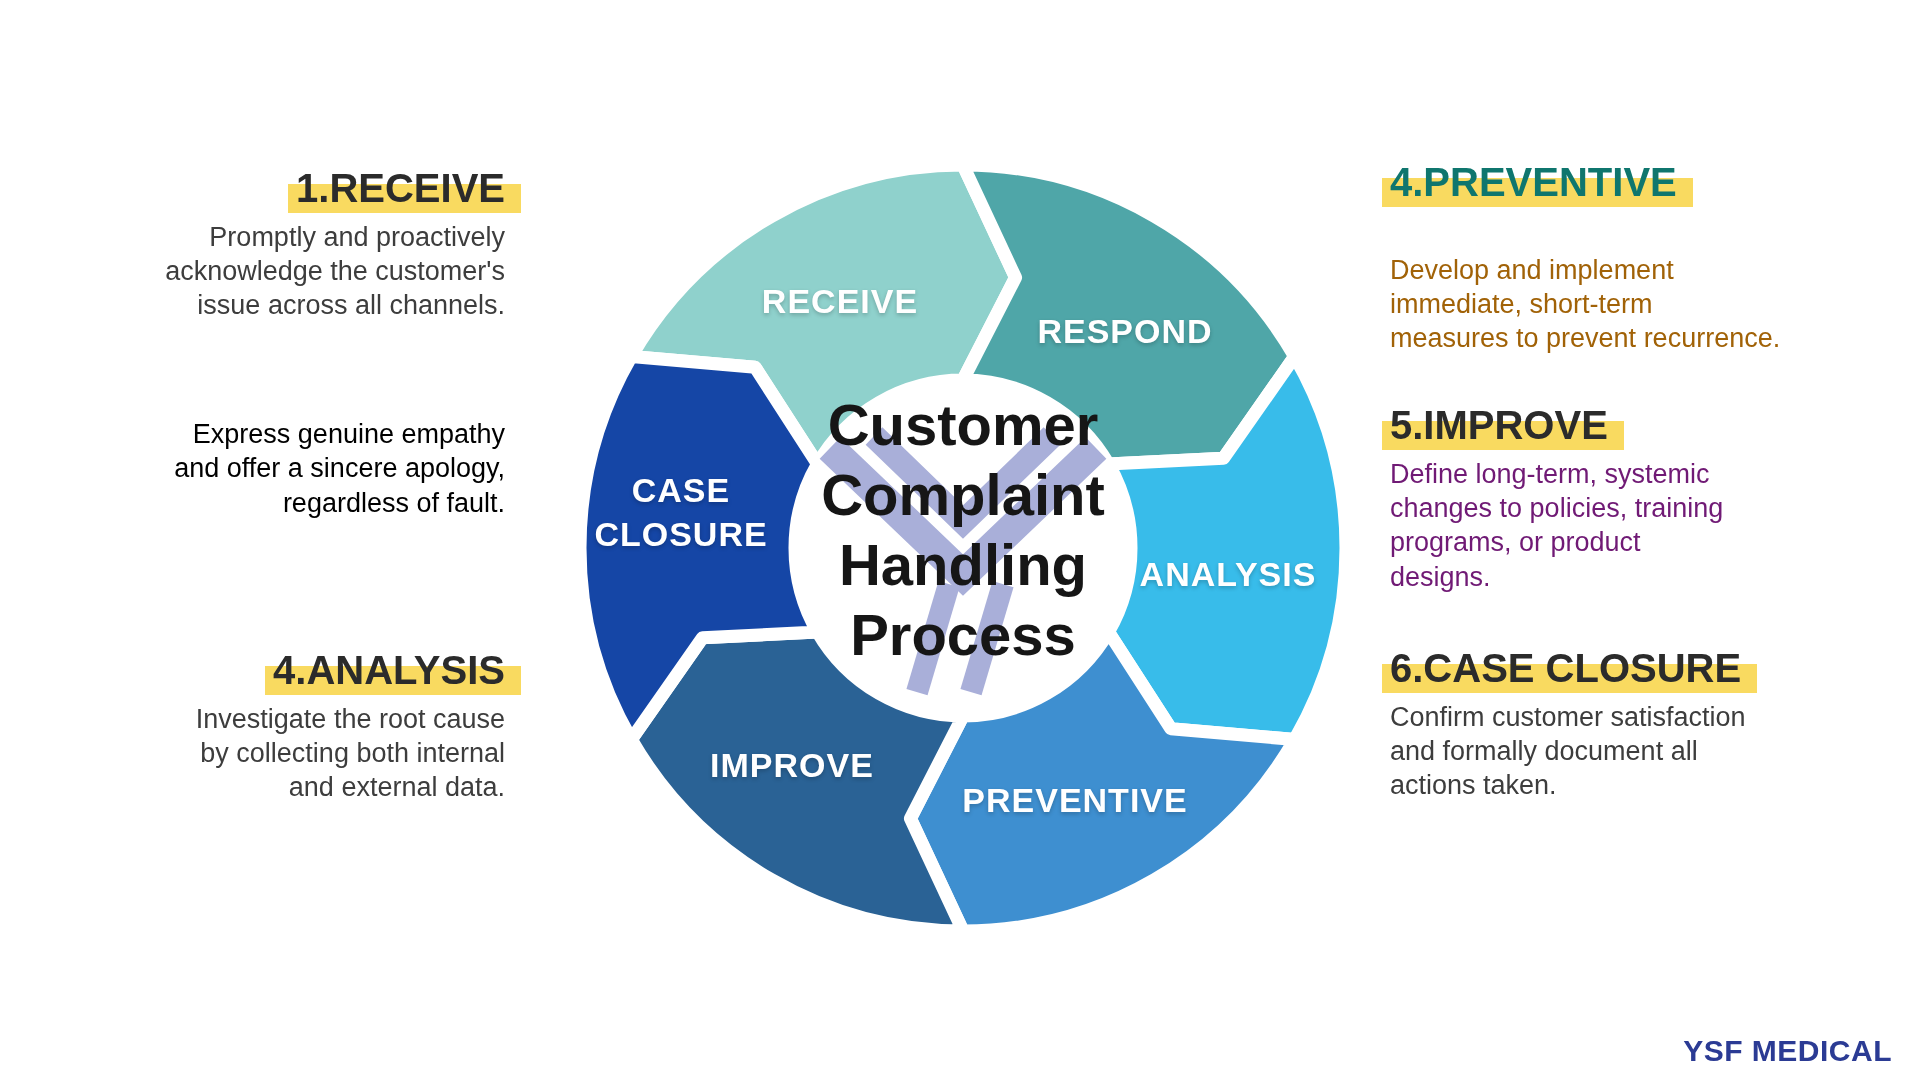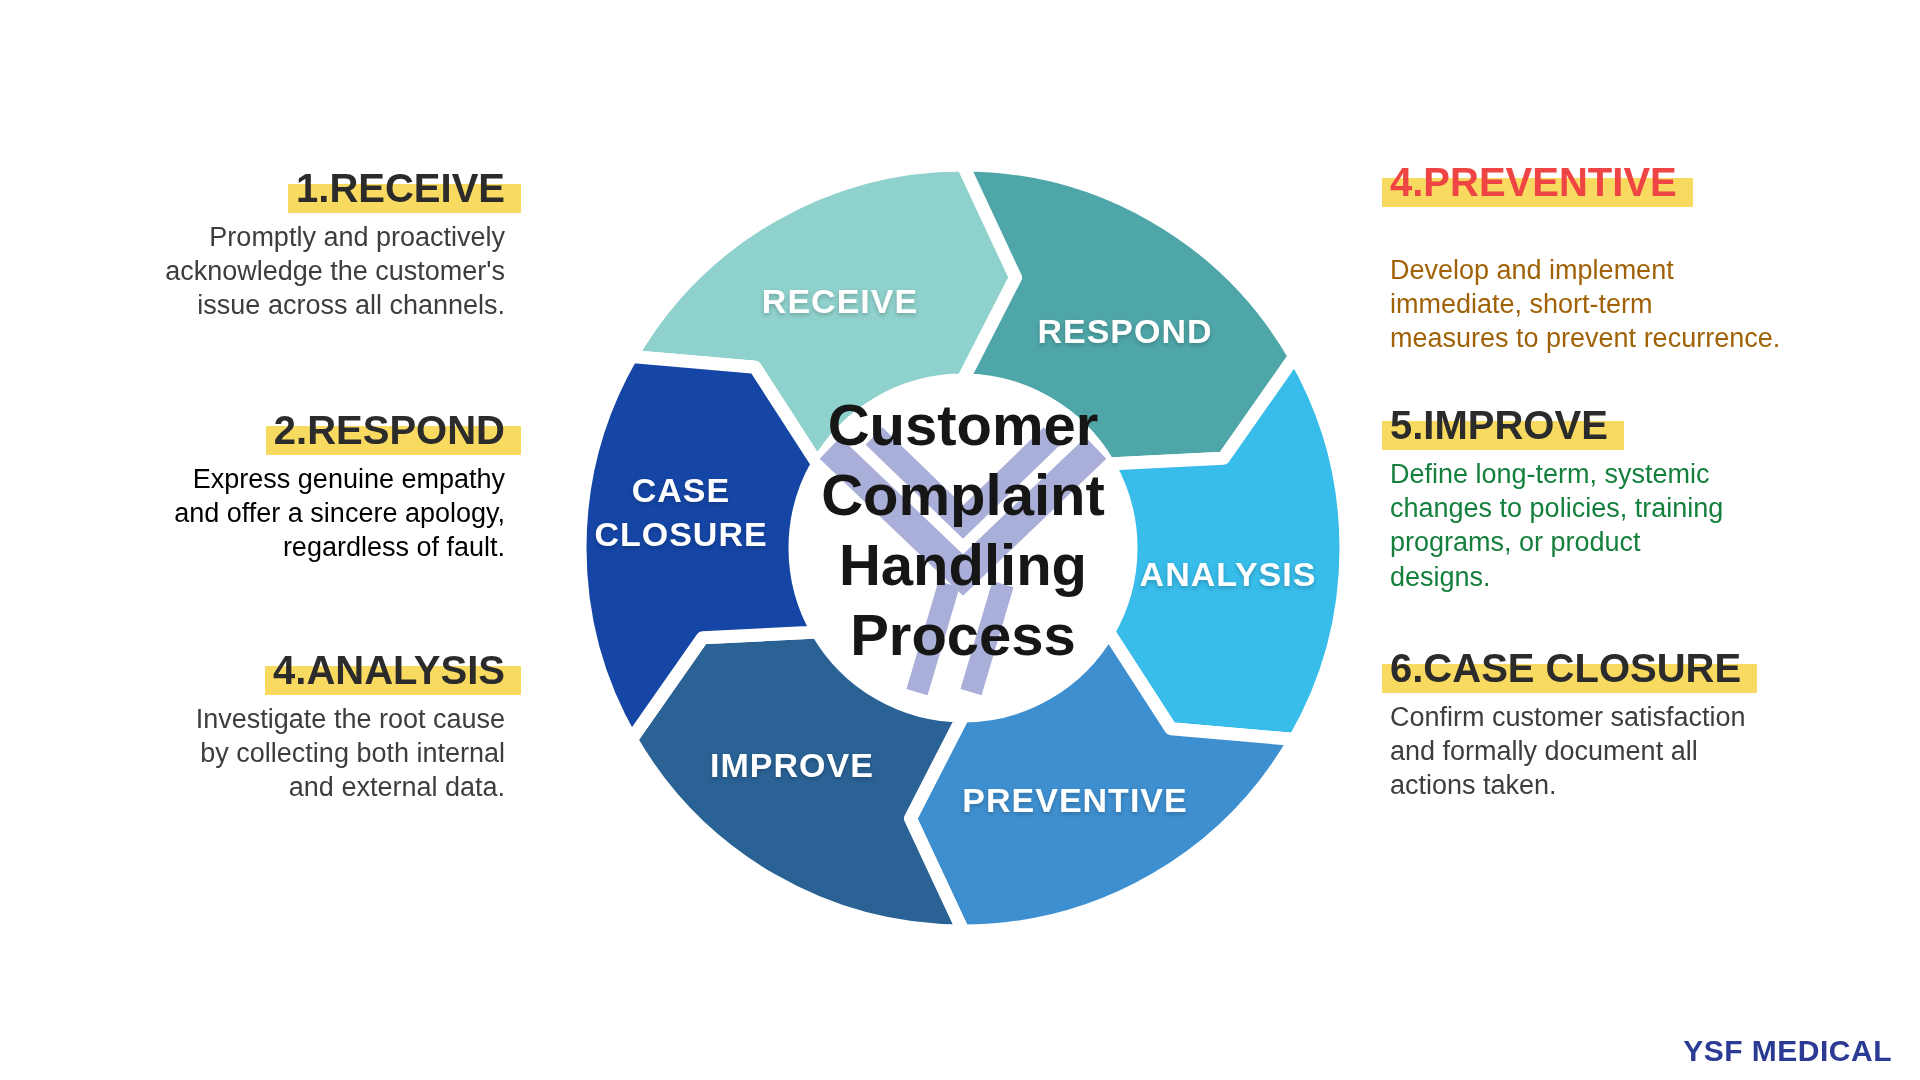--- a/index.html
+++ b/index.html
@@ -90,41 +90,40 @@
 Handling
 Process</div>
 
   <div class="step left step-1">
     <span class="step-title" style="color: rgb(43, 43, 43);">1.RECEIVE</span>
     <div class="step-body" style="color: rgb(61, 61, 61);">Promptly and proactively
 acknowledge the customer's
 issue across all channels.</div>
   </div>
   <div class="step left step-2">
-    <span class="step-title" style="color: rgb(43, 43, 43);">2.RESPOND</span>
     <div class="step-body" style="color: #000000;">Express genuine empathy
 and offer a sincere apology,
 regardless of fault.</div>
   </div>
   <div class="step left step-3">
     <span class="step-title" style="color: rgb(43, 43, 43);">4.ANALYSIS</span>
     <div class="step-body" style="color: rgb(61, 61, 61);">Investigate the root cause
 by collecting both internal
 and external data.</div>
   </div>
 
   <div class="step right step-4">
-    <span class="step-title" style="color: #ef4444;">4.PREVENTIVE</span>
+    <span class="step-title" style="color: #0f766e;">4.PREVENTIVE</span>
     <div class="step-body" style="color: #a16207; margin-top: 48px;">Develop and implement
 immediate, short-term
 measures to prevent recurrence.</div>
   </div>
   <div class="step right step-5">
     <span class="step-title" style="color: rgb(43, 43, 43);">5.IMPROVE</span>
-    <div class="step-body" style="color: #15803d;">Define long-term, systemic
+    <div class="step-body" style="color: #701a75;">Define long-term, systemic
 changes to policies, training
 programs, or product
 designs.</div>
   </div>
   <div class="step right step-6">
     <span class="step-title" style="color: rgb(43, 43, 43);">6.CASE CLOSURE</span>
     <div class="step-body" style="color: rgb(61, 61, 61);">Confirm customer satisfaction
 and formally document all
 actions taken.</div>
   </div>

